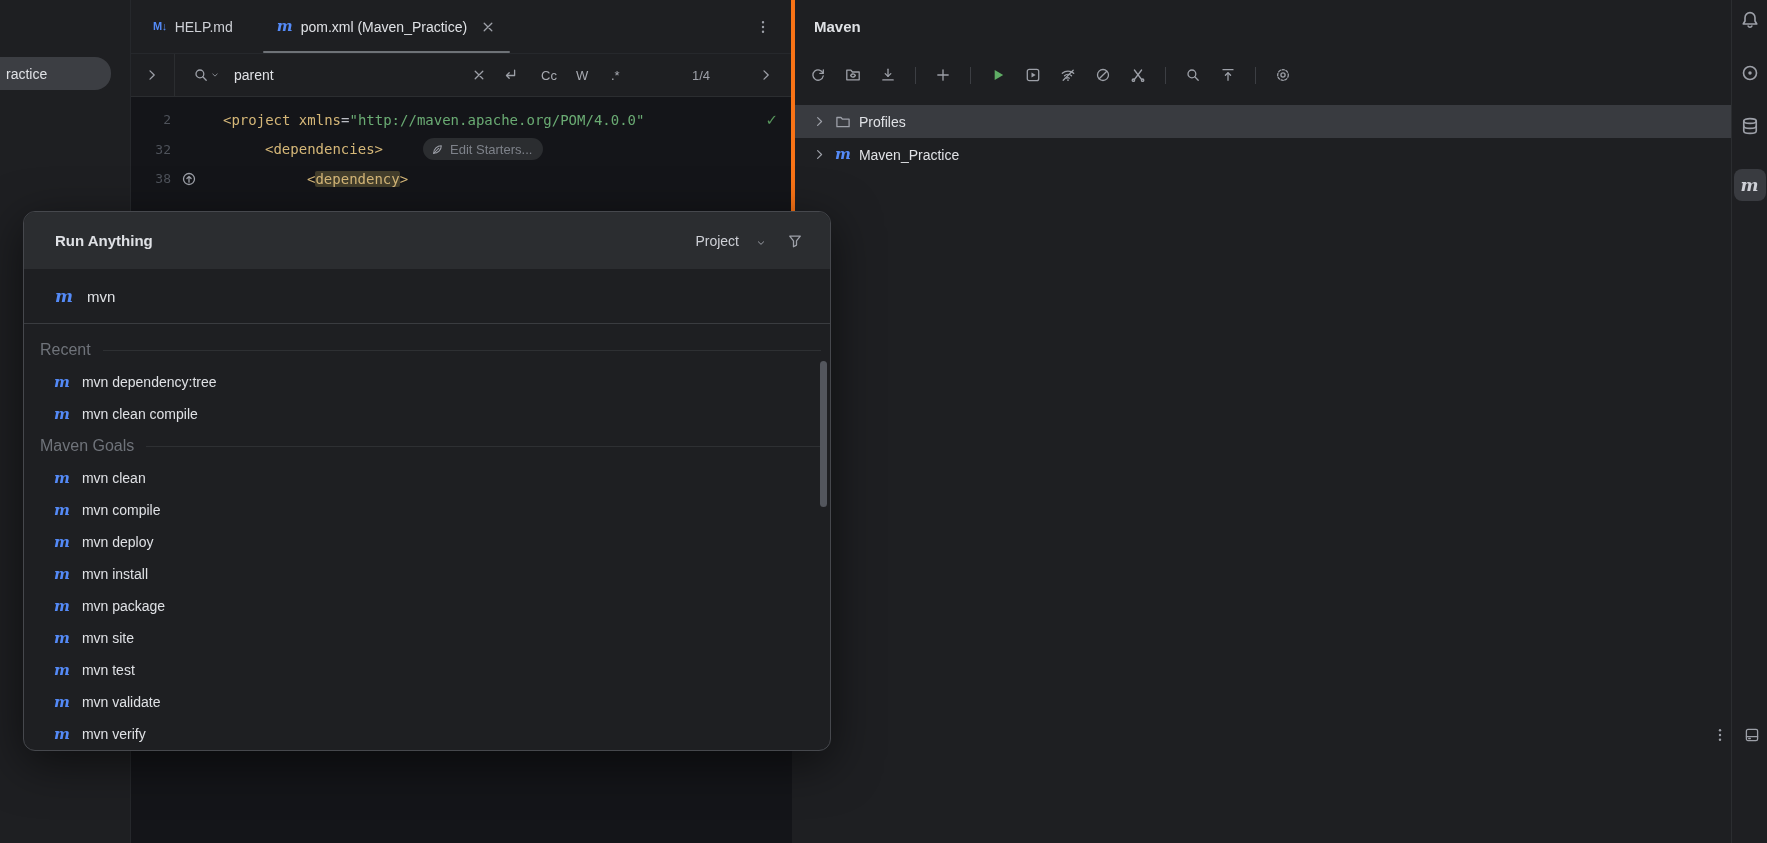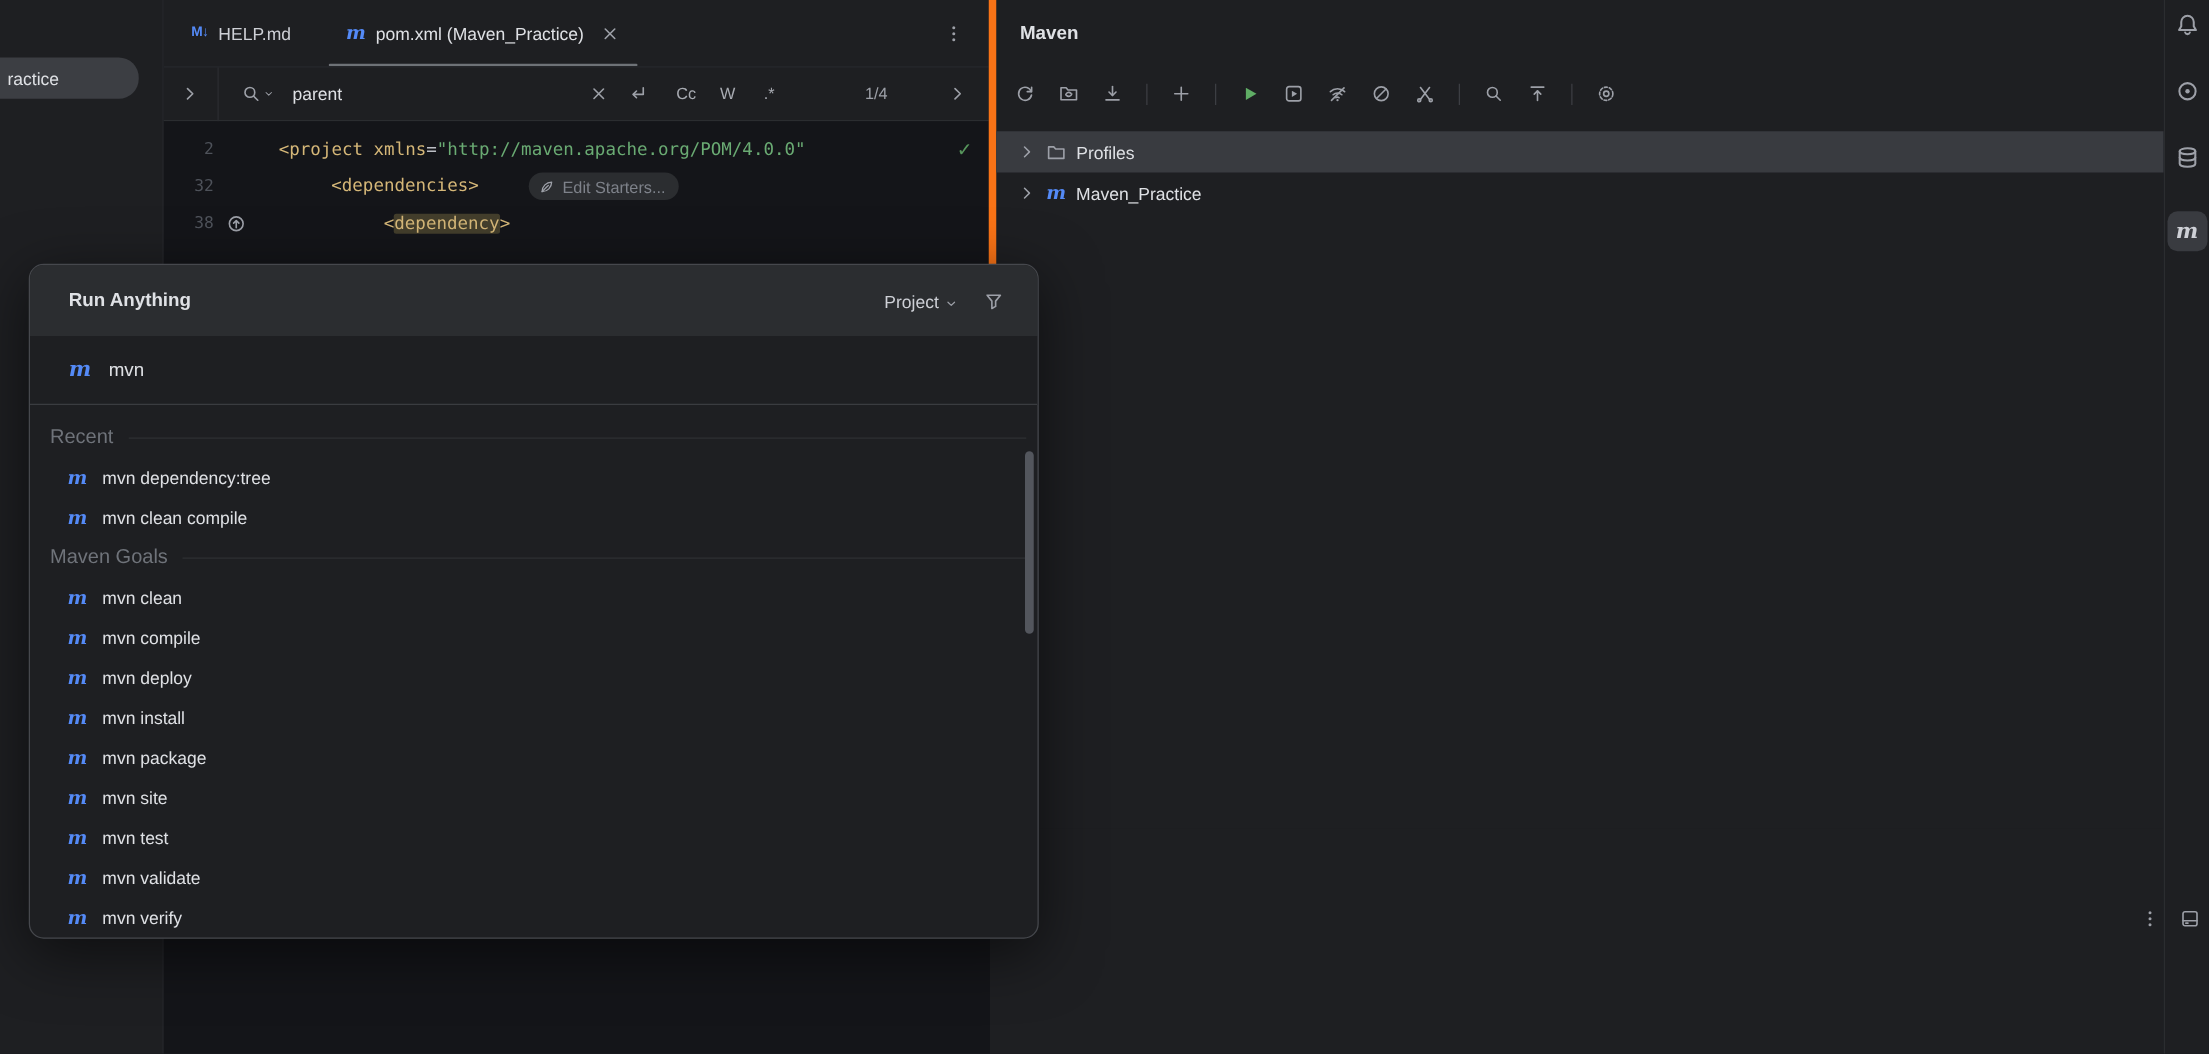--- a/index.html
+++ b/index.html
@@ -5,21 +5,21 @@
   *{margin:0;padding:0;box-sizing:border-box}
   html,body{width:1767px;height:843px;background:#1E1F22;font-family:"Liberation Sans",sans-serif;color:#DFE1E5;overflow:hidden}
   body{position:relative}
   .ic{display:inline-flex;align-items:center;justify-content:center;flex:none}
   .ic svg{display:block}
   .mglyph{font-family:"DejaVu Serif",serif;font-style:italic;font-weight:700;color:#548AF7;font-size:15px;line-height:1}
   .mdglyph{font-family:"Liberation Sans",sans-serif;font-weight:700;font-size:11px;color:#548AF7;letter-spacing:-.5px;line-height:1}
 
   
   .project-panel{position:absolute;left:0;top:0;width:130px;height:843px;background:#1E1F22}
-  .proj-selected{position:absolute;left:0;top:46px;width:111px;height:33px;background:#3C3E43;border-radius:0 16px 16px 0;display:flex;align-items:center;padding-left:6px;font-size:14px;color:#DFE1E5}
+  .proj-selected{position:absolute;left:0;top:57px;width:111px;height:33px;background:#3C3E43;border-radius:0 16px 16px 0;display:flex;align-items:center;padding-left:6px;font-size:14px;color:#DFE1E5}
 
   
   .editor-zone{position:absolute;left:130px;top:0;width:661px;height:843px;border-left:1px solid #26282C;background:#1E1F22}
   .tabbar{position:relative;height:53px;display:flex;align-items:stretch;background:#1E1F22}
   .tab{display:flex;align-items:center;gap:8px;padding:0 22px;font-size:14px;color:#CED0D6;position:relative}
   .tab.active{color:#DFE1E5}
   .tab.active::after{content:"";position:absolute;left:8px;right:8px;bottom:0;height:2px;background:#6E7277;border-radius:1px}
   .tab-close{margin-left:5px}
   .tabbar-kebab{position:absolute;right:20px;top:50%;transform:translateY(-50%)}
 
@@ -47,41 +47,41 @@
   .tok-attr{color:#D5B778}
   .tok-plain{color:#BCBEC4}
   .tok-string{color:#6AAB73}
   .tok-hl{background:rgba(255,228,120,.20);border-radius:2px}
   .inlay-chip{margin-left:40px;display:inline-flex;align-items:center;gap:6px;height:22px;background:#2B2D30;border-radius:11px;padding:0 11px 0 8px;font-family:Liberation Sans, sans-serif;font-size:13px;color:#7E828A}
   .line-check{position:absolute;right:14px;color:#57965C;font-size:15px;font-family:"DejaVu Sans",sans-serif}
   .teal-marks{position:absolute;right:7px;top:7px;display:flex;flex-direction:column;gap:3px}
   .teal-marks i{display:block;width:11px;height:2.5px;background:#2E8486;border-radius:1px}
 
   
-  .maven-panel{position:absolute;left:791px;top:0;width:940px;height:663px;background:#1E1F22;border-left:6px solid #f97316}
+  .maven-panel{position:absolute;left:791px;top:0;width:940px;height:663px;background:#1E1F22;border-left:4px solid #f97316}
   .maven-header{height:53px;display:flex;align-items:center;padding-left:19px;font-size:15px;font-weight:600;color:#DFE1E5}
   .maven-toolbar{height:44px;display:flex;align-items:center;gap:19px;padding-left:15px}
   .tb-sep{width:1px;height:17px;background:#3C3E43;flex:none}
   .maven-tree{padding-top:8px}
   .tree-row{height:33px;display:flex;align-items:center;gap:8px;padding-left:17px;font-size:14px;color:#DFE1E5}
   .tree-row.selected{background:#393B40}
 
   
   .right-stripe{position:absolute;left:1731px;top:0;width:36px;height:843px;background:#1E1F22;border-left:1px solid #2B2D30;display:flex;flex-direction:column;align-items:center;padding-top:10px}
   .stripe-ic{margin-bottom:33px}
   .stripe-maven-box{width:32px;height:32px;background:#393B40;border-radius:8px;display:flex;align-items:center;justify-content:center}
   .stripe-m{font-size:17px;color:#CED0D6}
   .br-kebab{position:absolute;left:1712px;top:727px}
   .br-dock{position:absolute;left:1744px;top:727px}
 
   
   .popup{position:absolute;left:23px;top:211px;width:808px;height:540px;background:#1E1F22;border:1px solid #46484D;border-radius:12px;box-shadow:0 12px 48px rgba(0,0,0,.55);z-index:10;overflow:hidden}
   .popup-header{height:57px;background:#2B2D30;display:flex;align-items:center;padding:0 27px 0 31px}
   .popup-title{font-size:15px;font-weight:600;color:#DFE1E5}
-  .popup-scope{margin-left:auto;display:flex;align-items:flex-end;gap:4px;font-size:14px;color:#CED0D6}
+  .popup-scope{margin-left:auto;display:flex;align-items:flex-end;gap:16px;font-size:14px;color:#CED0D6}
   .popup-filter{margin-left:20px}
   .popup-input{height:55px;display:flex;align-items:center;gap:14px;padding-left:31px;border-bottom:1px solid #3A3C40;background:#1E1F22}
   .popup-input .mglyph{font-size:17px}
   .popup-query{font-size:15px;color:#DFE1E5}
   .popup-list{padding-top:10px}
   .ra-section{height:32px;display:flex;align-items:center;padding-left:16px;font-size:16px;color:#6F737A}
   .ra-rule{flex:1;height:1px;background:#2E3033;margin-left:12px;margin-right:9px}
   .ra-item{height:32px;display:flex;align-items:center;gap:12px;padding-left:30px;font-size:14px;color:#DFE1E5}
   .ra-item .mglyph{font-size:15px}
   .popup-scrollbar{position:absolute;right:3px;top:149px;width:7px;height:146px;background:#53565D;border-radius:4px}

